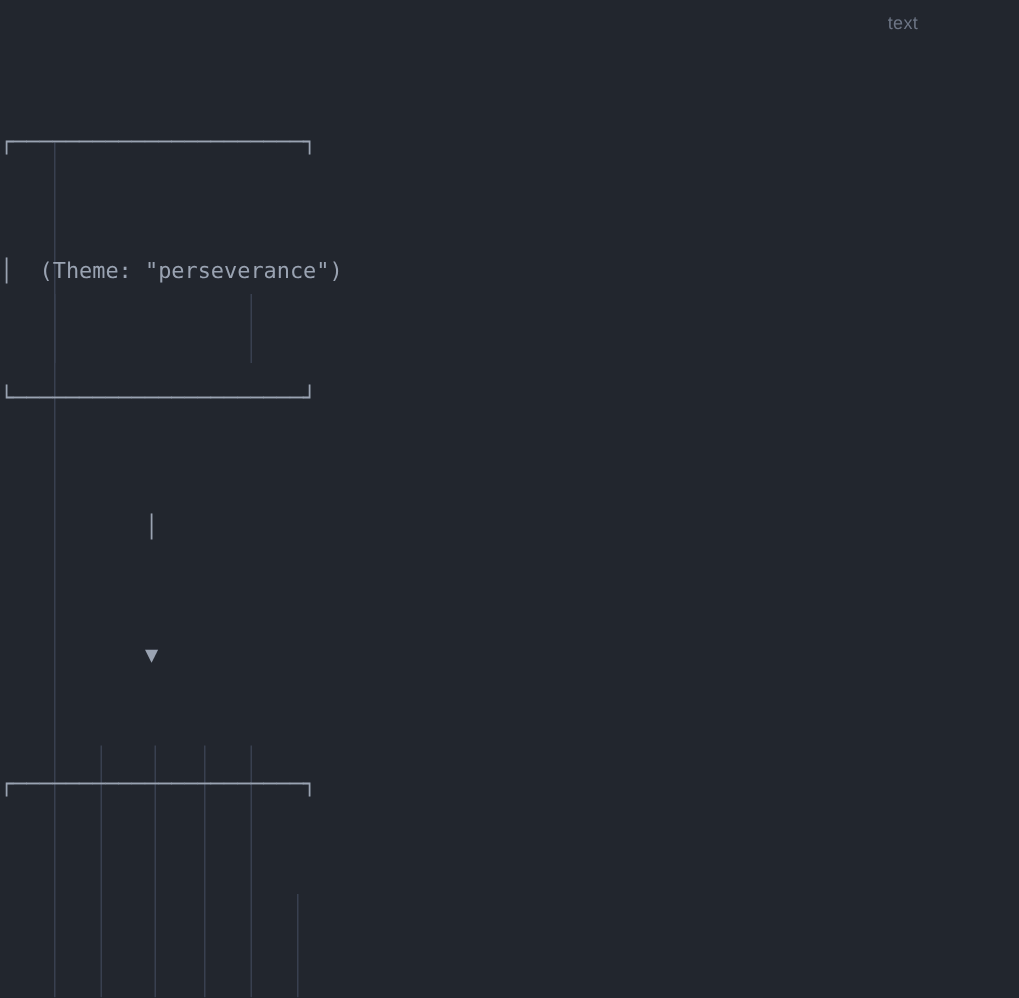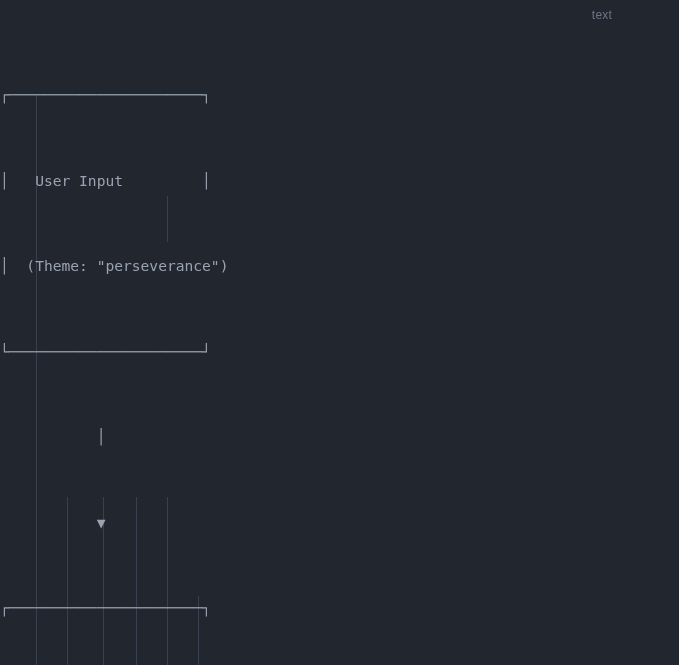--- a/index.html
+++ b/index.html
@@ -68,21 +68,20 @@
     <div class="guide" style="left: 167px; top: 497px; height: 168px; background: rgb(57, 64, 80);"></div>
     <div class="guide" style="left: 198px; top: 596px; height: 69px; background: rgb(57, 64, 80);"></div>
     <div class="guide" style="left: 167px; top: 196px; height: 46px; background: rgb(57, 64, 80);"></div>
     <div class="guide" style="left: 36px; top: 196px; height: 46px; background: rgb(57, 64, 80);"></div>
   </div>
 
   <div class="lang-label">text</div>
 
   <div class="ascii">
     <span class="ln">┌──────────────────────┐</span>
-    <span class="ln">│   User Input         │</span>
     <span class="ln">│  (Theme: "perseverance")</span>
     <span class="ln">└──────────────────────┘</span>
     <span class="ln">           │</span>
     <span class="ln">           ▼</span>
     <span class="ln">┌──────────────────────┐</span>
     
     
     
     
     

